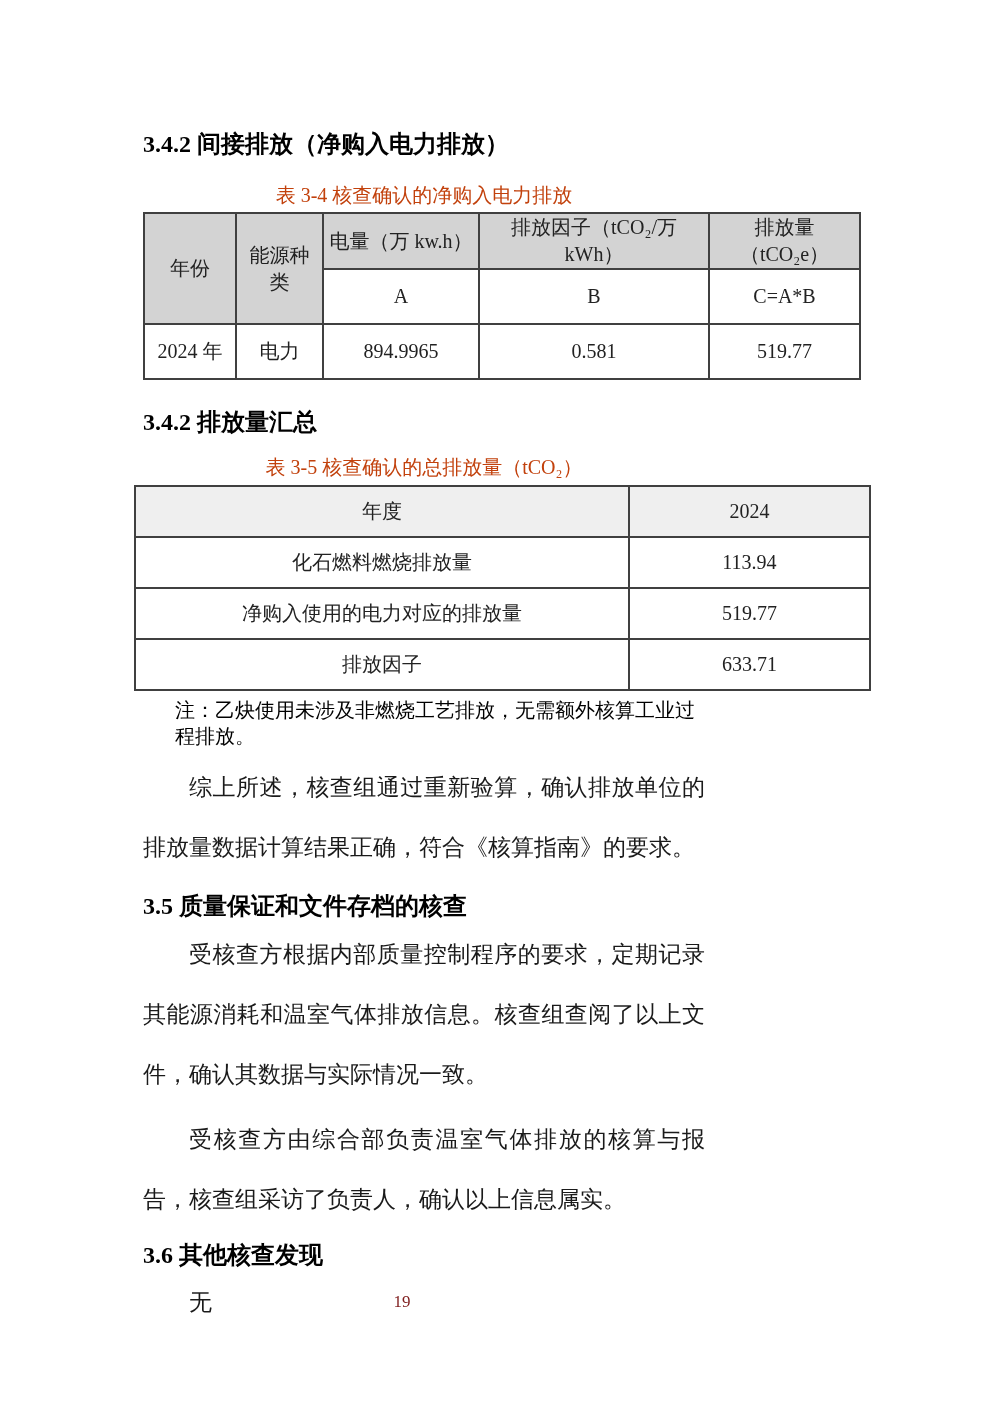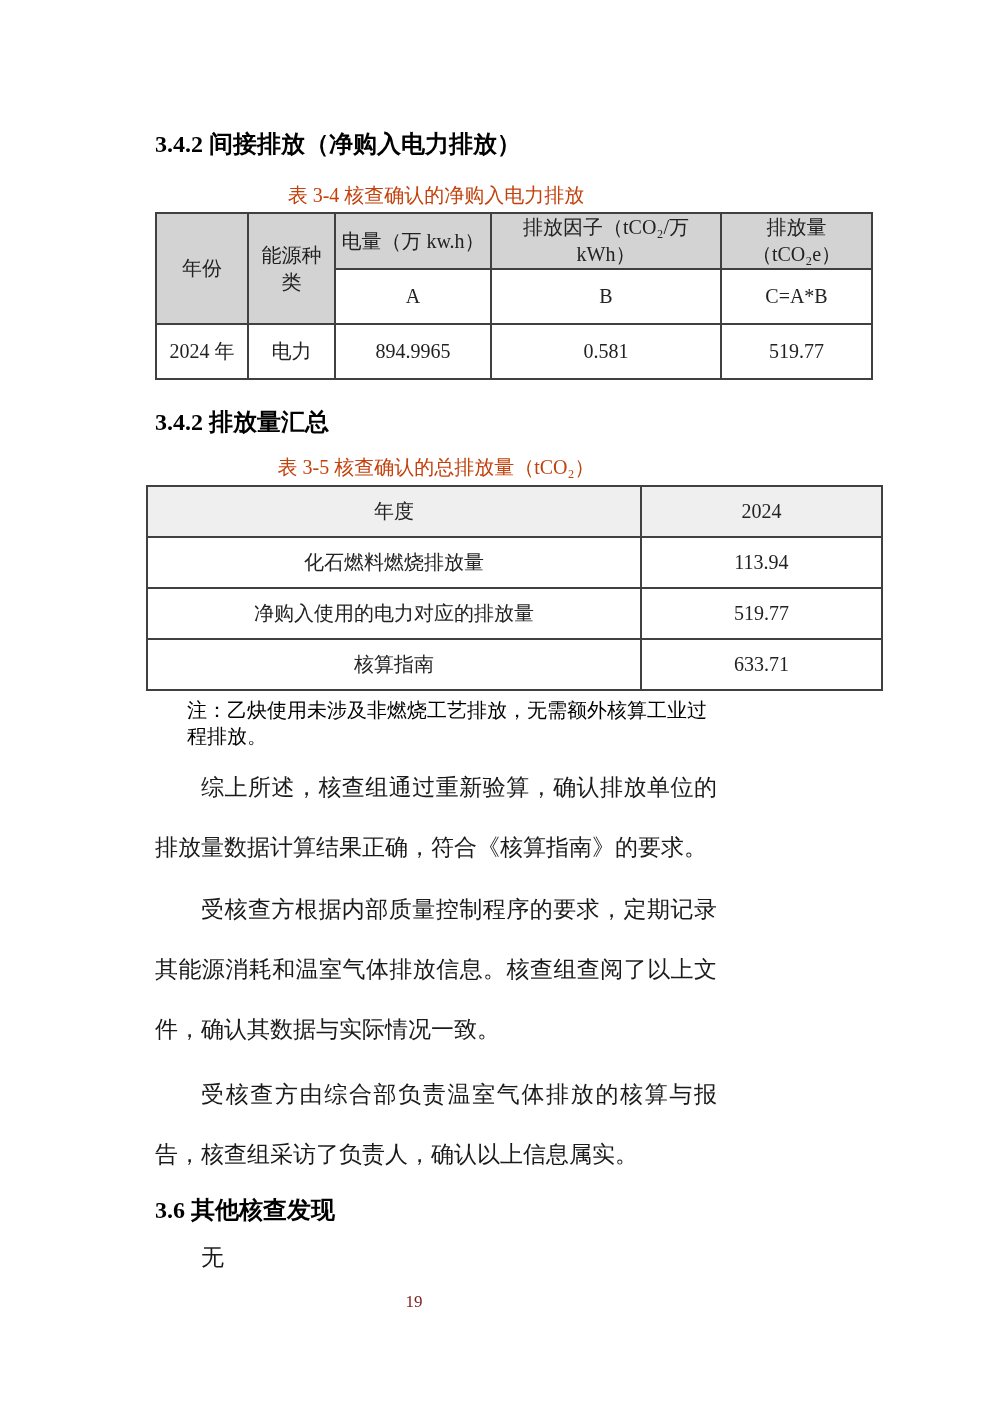--- a/index.html
+++ b/index.html
@@ -4,21 +4,20 @@
 <style>
   html,body{margin:0;padding:0;background:#ffffff;}
   .page{
     position:relative;
     width:804px;height:1415px;
     background:#ffffff;
     box-sizing:border-box;
     padding:128px 99px 0 143px;
     color:#1c1c1c;
     font-family:"Liberation Serif","DejaVu Serif",serif;
-    margin-left:12px;
   }
   .head{
     font-size:24px;font-weight:bold;color:#000;
     margin:0;line-height:32px;
     font-family:"Liberation Serif","DejaVu Serif",serif;
   }
   .caption{
     text-align:center;font-size:20px;line-height:26px;
     margin:22px 0 0 0;color:#c2410c;
   }
@@ -116,30 +115,31 @@
       </tr>
       <tr>
         <td>化石燃料燃烧排放量</td>
         <td>113.94</td>
       </tr>
       <tr>
         <td>净购入使用的电力对应的排放量</td>
         <td>519.77</td>
       </tr>
       <tr>
-        <td>核算指南</td>
+        <td>排放因子</td>
         <td>633.71</td>
       </tr>
     </tbody>
   </table>
 
   <div class="note">注：乙炔使用未涉及非燃烧工艺排放，无需额外核算工业过程排放。</div>
 
   <p class="para mt1">综上所述，核查组通过重新验算，确认排放单位的排放量数据计算结果正确，符合《核算指南》的要求。</p>
 
+  <h2 class="head h35">3.5 质量保证和文件存档的核查</h2>
 
   <p class="para mt3">受核查方根据内部质量控制程序的要求，定期记录其能源消耗和温室气体排放信息。核查组查阅了以上文件，确认其数据与实际情况一致。</p>
 
   <p class="para mt2">受核查方由综合部负责温室气体排放的核算与报告，核查组采访了负责人，确认以上信息属实。</p>
 
   <h2 class="head h36">3.6 其他核查发现</h2>
 
   <p class="answer">无</p>
 
   <div class="pagenum">19</div>

